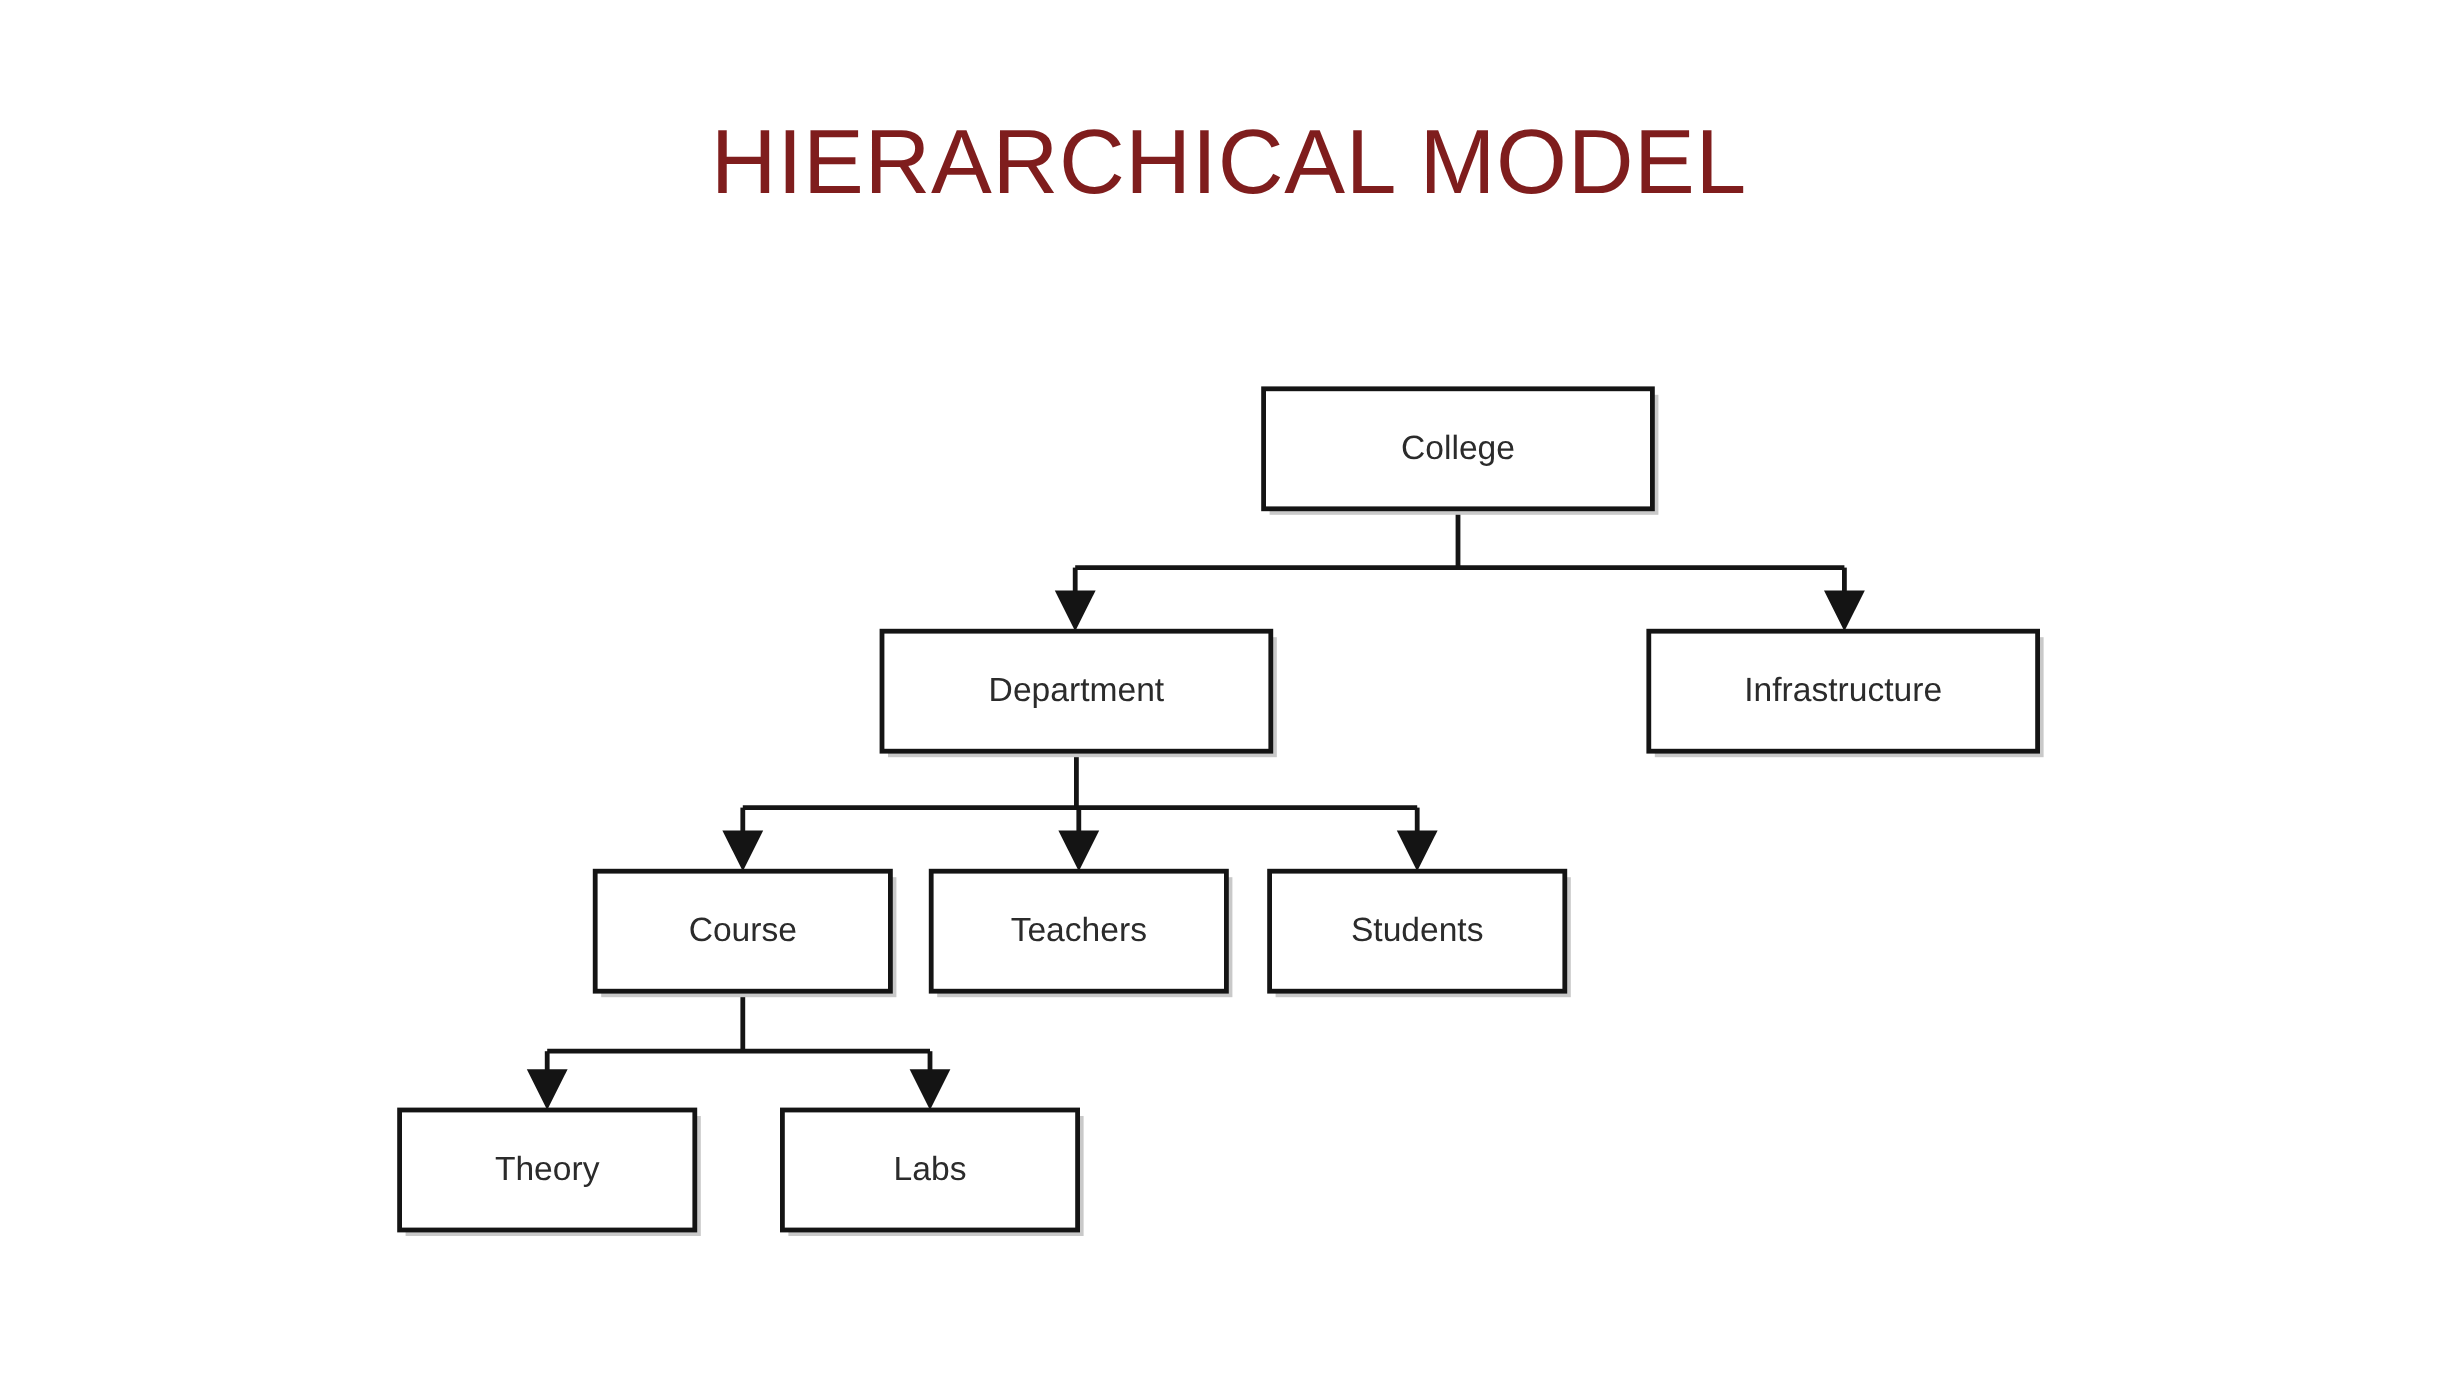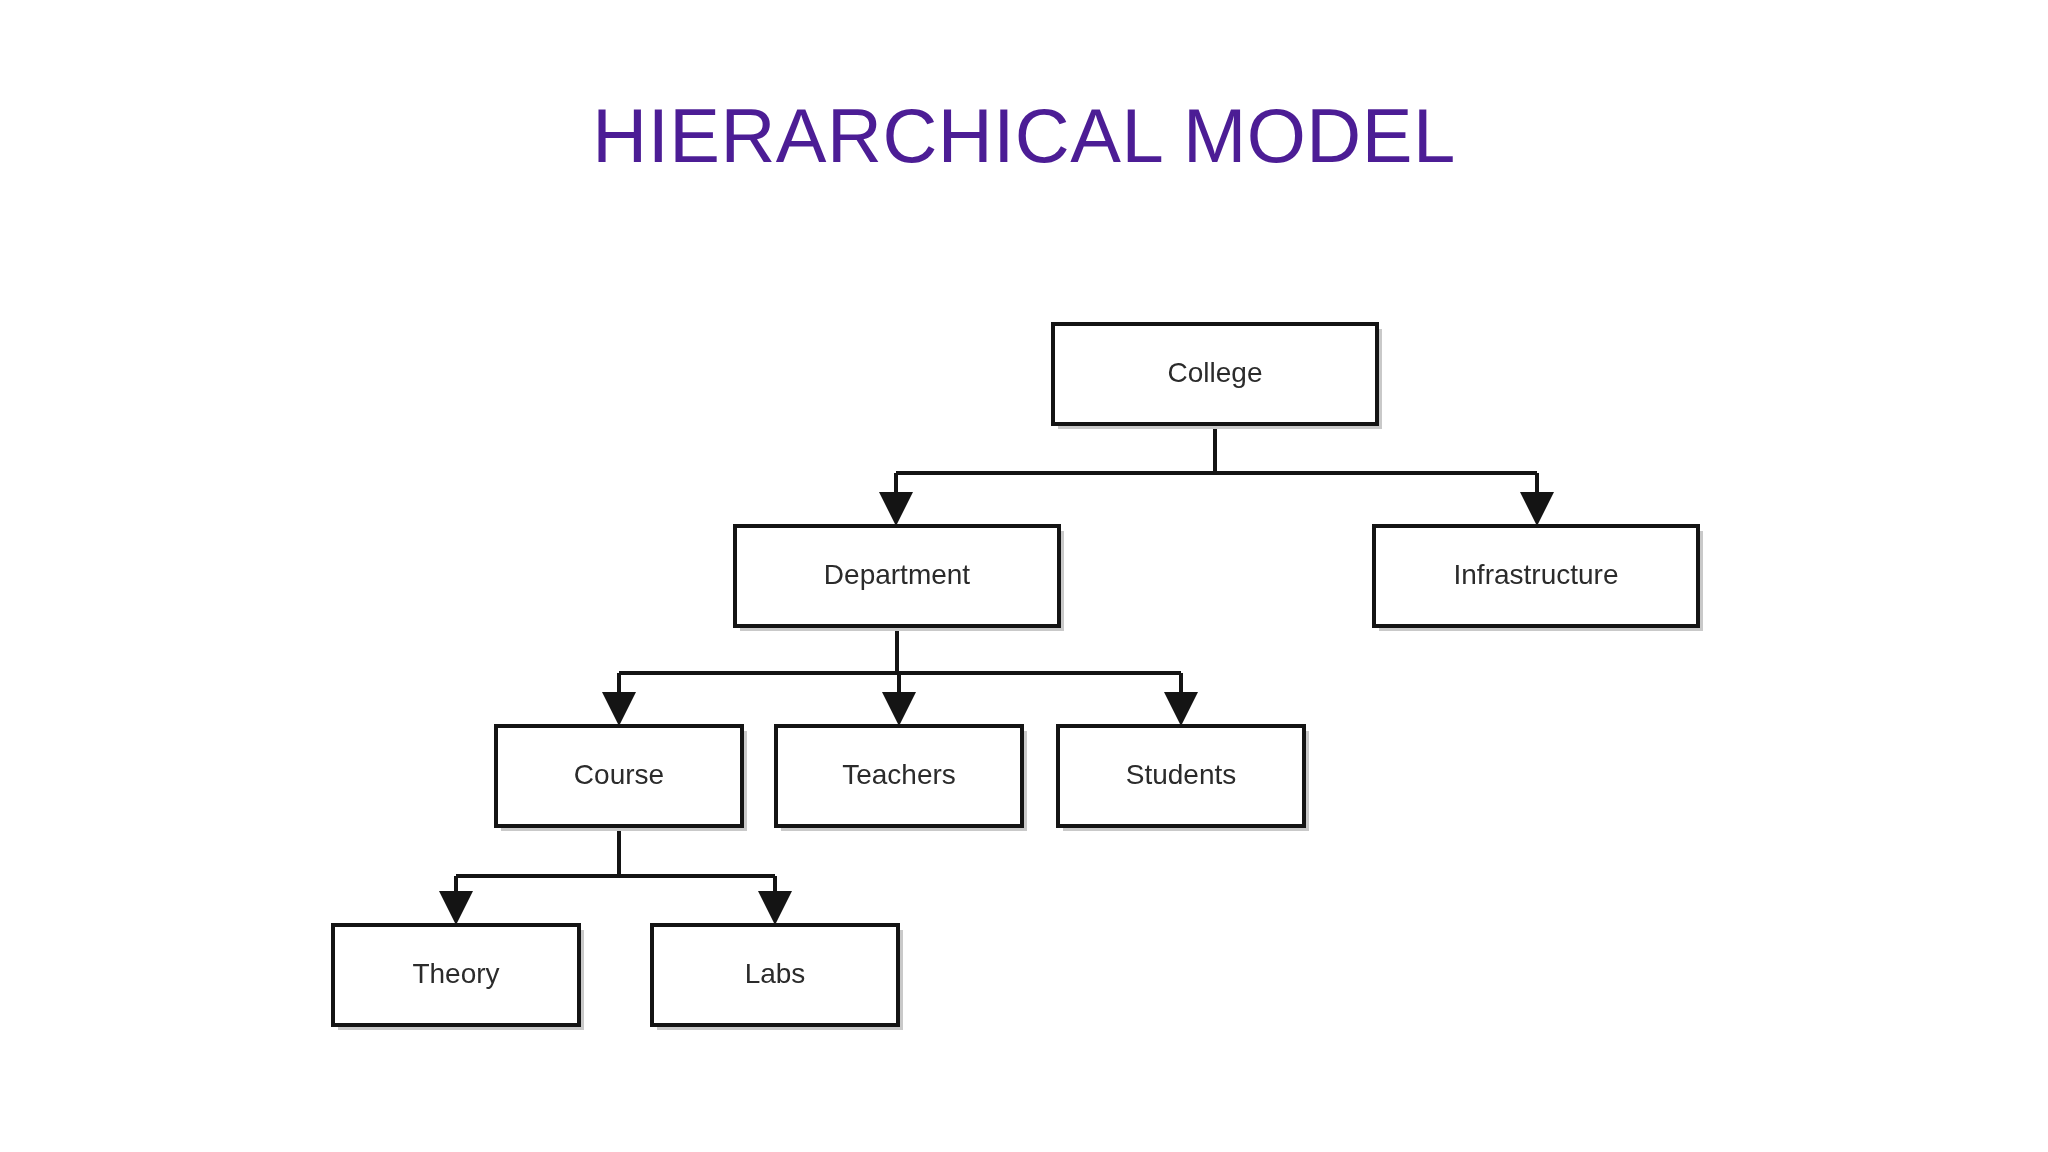--- a/index.html
+++ b/index.html
@@ -25,21 +25,21 @@
   #slide-title {
     position: absolute;
     left: 0;
     top: 96px;
     width: 2048px;
     text-align: center;
     font-family: "Liberation Sans", sans-serif;
     font-size: 76px;
     font-weight: 400;
     letter-spacing: 0.5px;
-    color: #4c1d95;
+    color: #7f1d1d;
     line-height: 1.05;
     white-space: nowrap;
     user-select: none;
   }
   #diagram {
     position: absolute;
     left: 0;
     top: 0;
     width: 2048px;
     height: 1152px;

